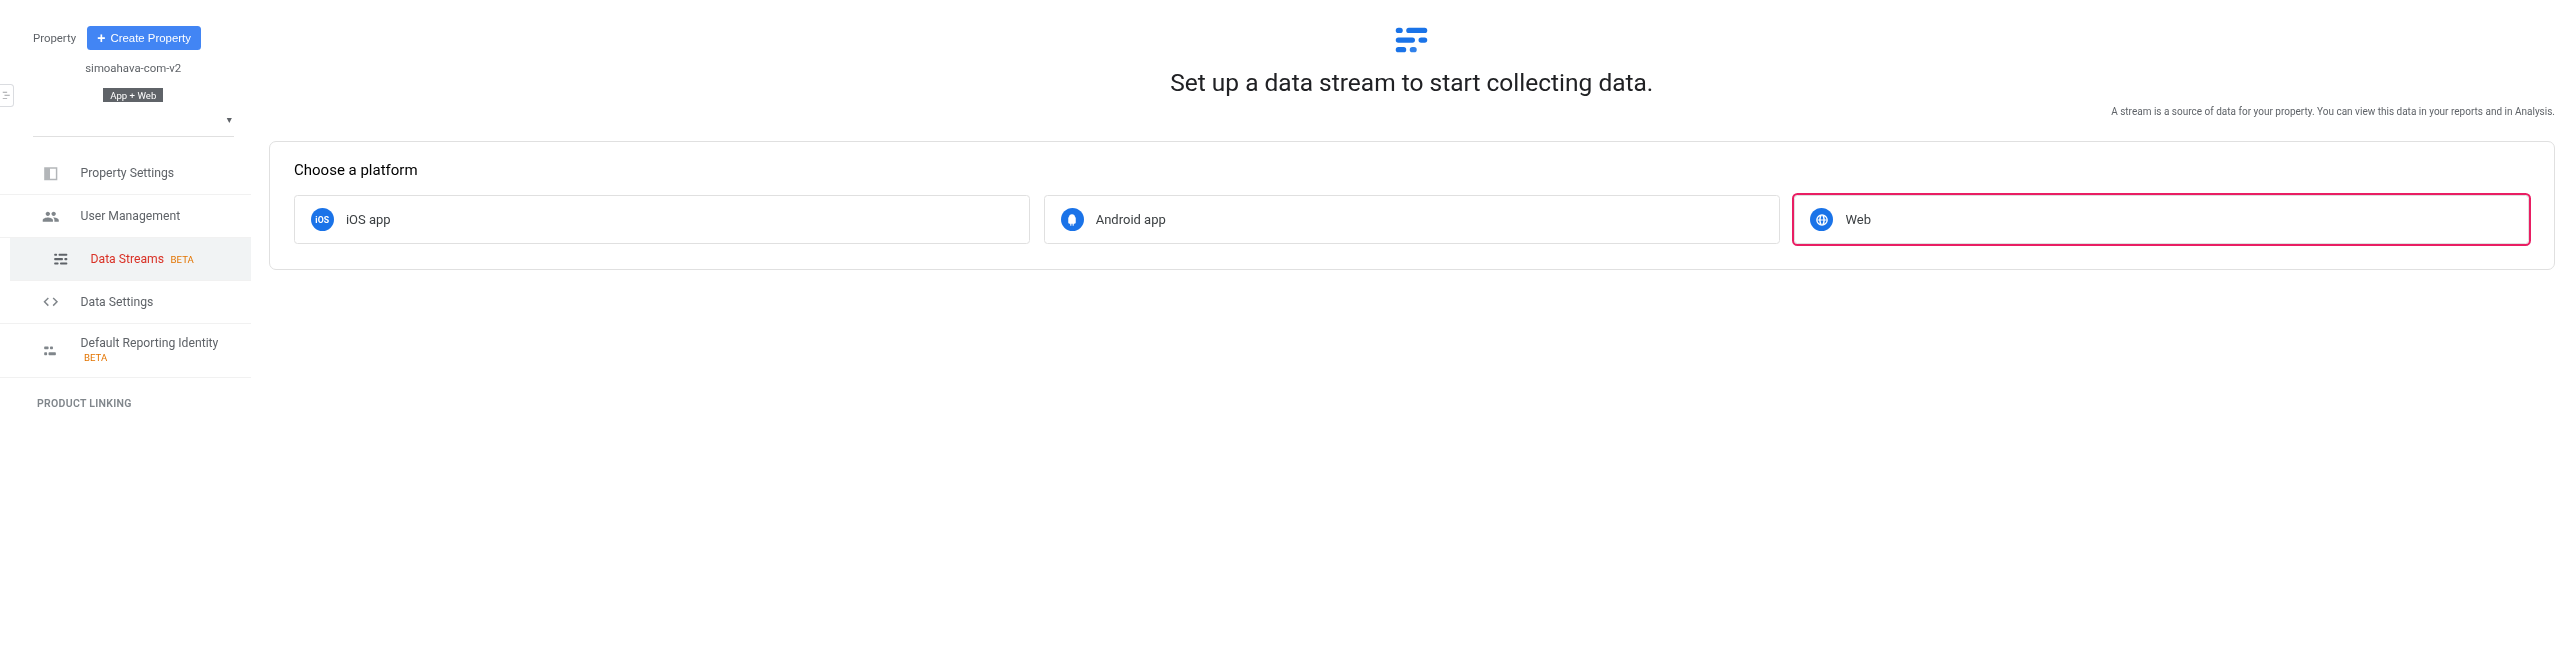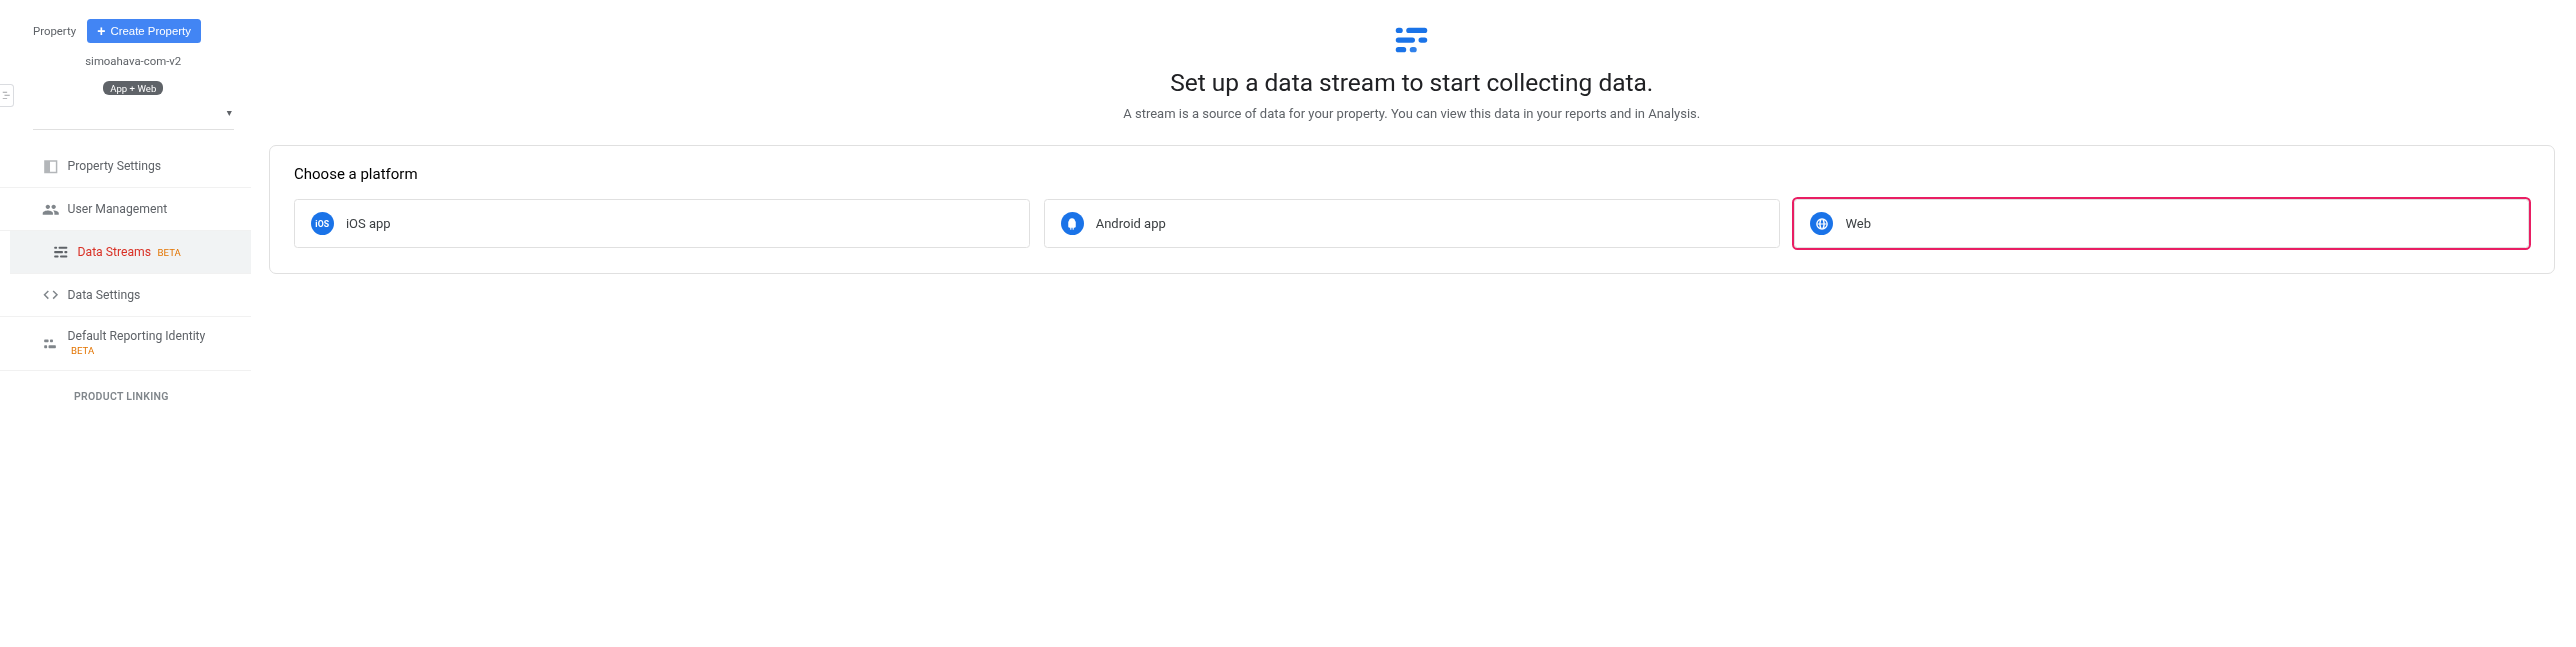--- a/index.html
+++ b/index.html
@@ -9,21 +9,21 @@
       color: #3c4043;
       font-size: 12.2px;
     }
     .app {
       display: flex;
       width: 100%;
     }
     
     .sidebar {
       width: 251px;
-      padding-top: 19px;
+      padding-top: 26px;
       flex-shrink: 0;
     }
     .sidebar-header {
       padding: 0 17.5px 0 33px;
       margin-bottom: 7px;
     }
     .prop-row {
       display: flex;
       align-items: center;
       gap: 10.5px;
@@ -54,21 +54,21 @@
       font-size: 11.4px;
       color: #5f6368;
       padding-bottom: 10.5px;
       border-bottom: 0.9px solid #e0e0e0;
       position: relative;
       flex-direction: column;
     }
     .badge {
       background: #5f6368;
       color: #fff;
-      border-radius: 6px;
+      border-radius: 0;
       font-size: 9.6px;
       padding: 1.7px 7px;
     }
     .caret-down {
       margin-left: auto;
       color: #5f6368;
       font-size: 8.7px;
     }
     
     .collapse-tab {
@@ -85,21 +85,21 @@
       align-items: center;
       justify-content: center;
       cursor: pointer;
     }
     .collapse-tab svg { width: 10.5px; height: 10.5px; opacity: .6; }
 
     .nav-list { margin-top: 15.7px; }
     .nav-item {
       display: flex;
       align-items: center;
-      gap: 8px;
+      gap: 21px;
       padding: 12.2px 15.7px 12.2px 42px;
       color: #5f6368;
       font-size: 12.2px;
       cursor: pointer;
       border-bottom: 0.9px solid #f1f1f1;
     }
     .nav-item .icon-slot {
       width: 17.5px; height: 17.5px;
       display: flex; align-items: center; justify-content: center;
       color: #80868b;
@@ -116,21 +116,20 @@
       margin-left: 3.5px;
     }
     .nav-item.twoline { align-items: center; }
     .nav-item .label-wrap { display: flex; flex-direction: column; line-height: 1.3; }
     .section-title {
       padding: 19px 15.7px 8.7px 37px;
       color: #80868b;
       font-size: 10.5px;
       font-weight: 600;
       letter-spacing: 0.3px;
-      margin-left: 37px;
     }
 
     
     .main {
       flex: 1;
       padding: 26px 21px 26px 17.5px;
     }
     .hero {
       text-align: center;
       margin-bottom: 24.5px;
@@ -139,22 +138,23 @@
       display: inline-flex;
       margin-bottom: 14px;
     }
     .hero h1 {
       font-size: 24.5px;
       font-weight: 400;
       color: #202124;
       margin-bottom: 8.7px;
     }
     .hero p {
-      font-size: 13px;
-      color: #5f6368;
+      font-size: 10px;
+      color: #5f6368;
+      text-align: right;
     }
     .panel {
       border: 0.9px solid #e0e0e0;
       border-radius: 7px;
       padding: 19px 24.5px 24.5px;
     }
     .panel-title {
       font-size: 15px;
       color: #000000;
       margin-bottom: 15.7px;

